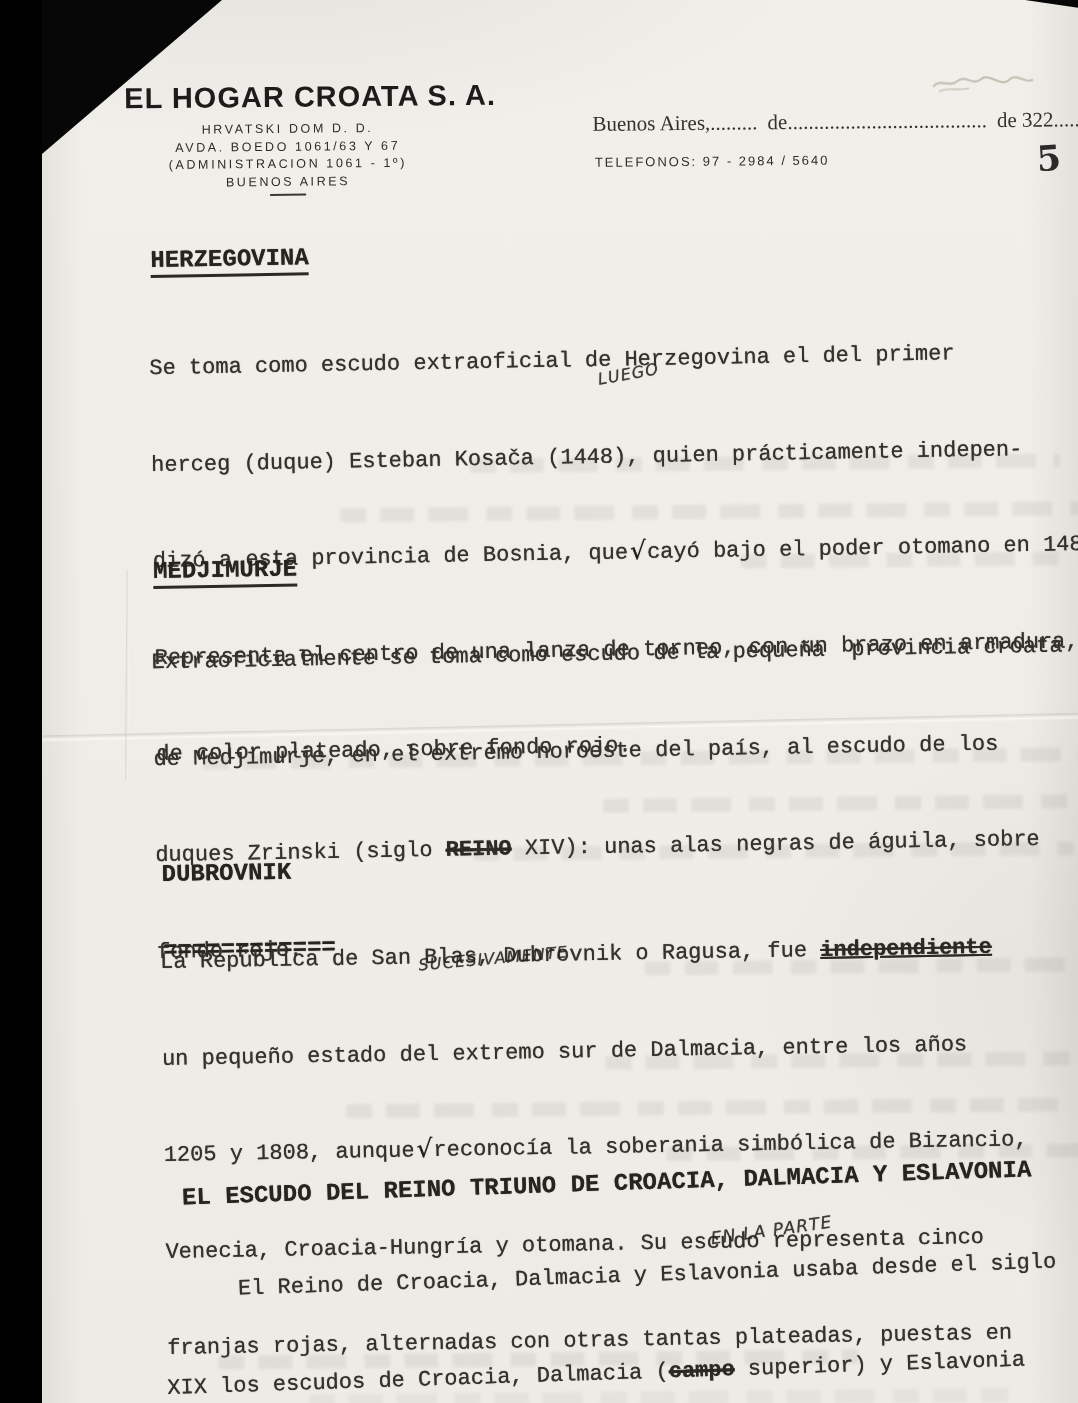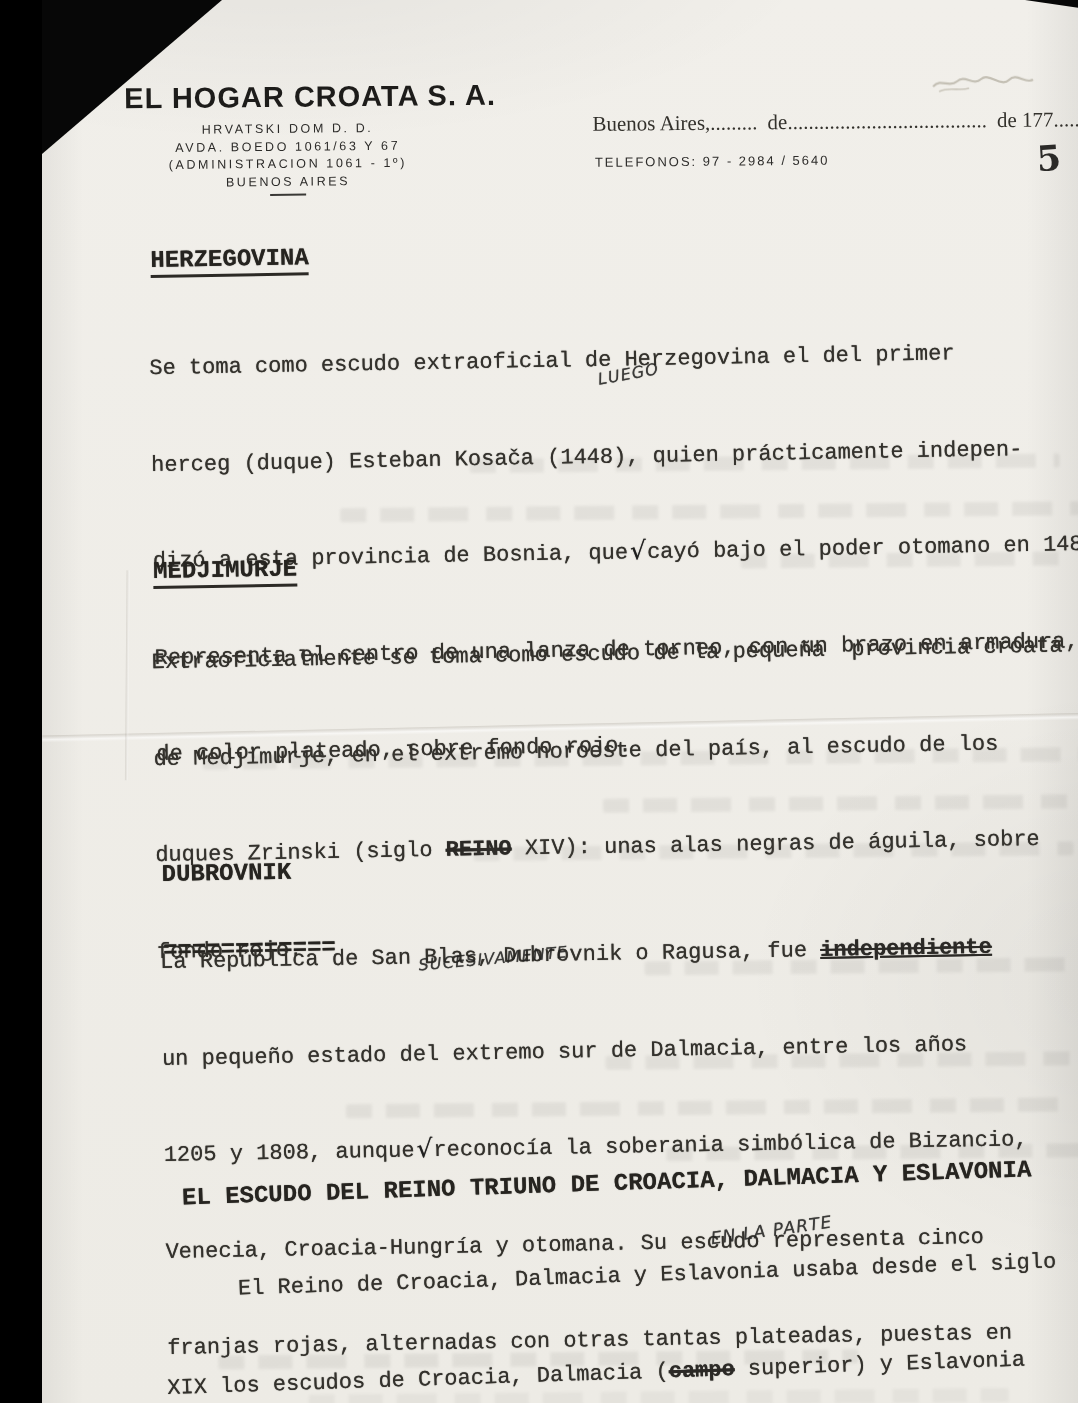--- a/index.html
+++ b/index.html
@@ -79,21 +79,21 @@
 
     <div class="lh-title">EL HOGAR CROATA S. A.</div>
     <div class="lh-subs">
       <div>HRVATSKI DOM D. D.</div>
       <div>AVDA. BOEDO 1061/63 Y 67</div>
       <div>(ADMINISTRACION 1061 - 1º)</div>
       <div>BUENOS AIRES</div>
       <div class="lh-dash"></div>
     </div>
 
-    <div class="dateline"><span>Buenos Aires,</span><span>.........</span><span class="gap"></span><span>de</span><span>......................................</span><span class="gap"></span><span>de 177</span><span>.......</span></div>
+    <div class="dateline"><span>Buenos Aires,</span><span>.........</span><span class="gap"></span><span>de</span><span>......................................</span><span class="gap"></span><span>de 322</span><span>.......</span></div>
     <div class="phones">TELEFONOS: 97 - 2984 / 5640</div>
 
     <div class="pgnum">5</div>
     <svg class="scribble" width="110" height="26" viewBox="0 0 110 26">
       <path d="M4,16 C12,7 20,18 28,11 S44,16 52,9 S72,18 80,10 S96,15 104,10" stroke="#97917f" stroke-width="2.2" fill="none"></path>
       <path d="M10,21 C20,16 30,21 40,18" stroke="#a39d8c" stroke-width="1.6" fill="none"></path>
     </svg>
 
     <div class="typed">
 

